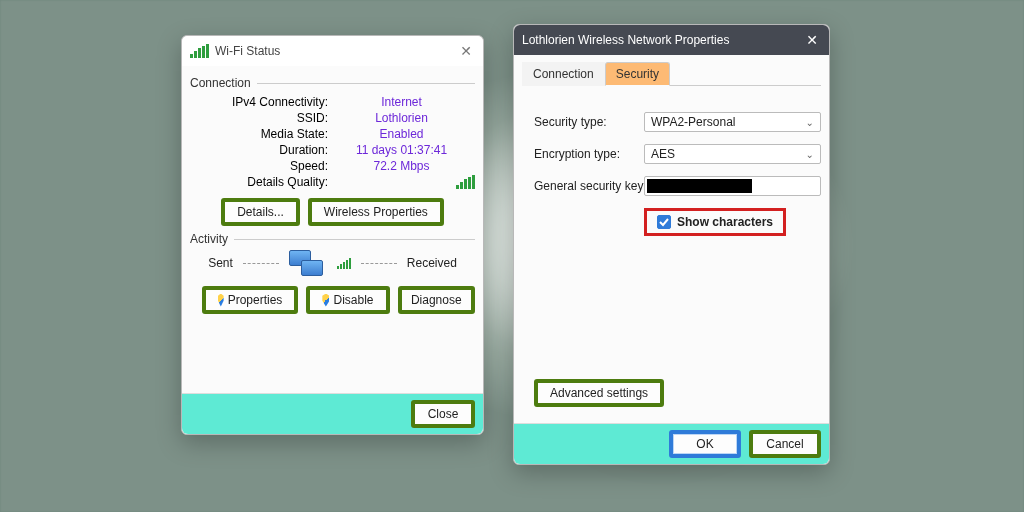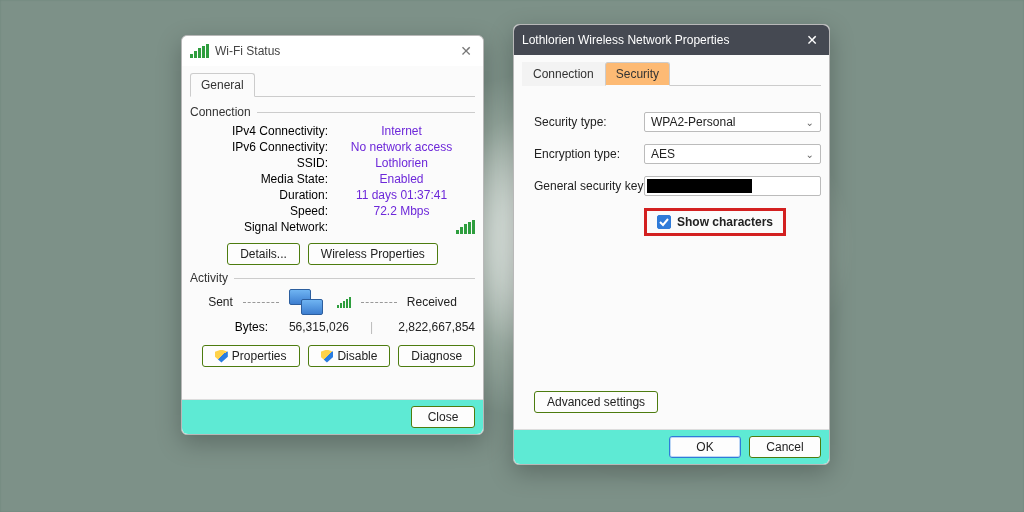--- a/index.html
+++ b/index.html
@@ -67,21 +67,21 @@
   }
   .tab.single { border-color:#ccc; background:#fbfbfb; border-bottom:1px solid #fbfbfb; border-radius:3px 3px 0 0;}
   .group-label { display:flex; align-items:center; gap:6px; color:#333; margin:6px 0 4px 0; font-size:12px;}
   .group-label .line { flex:1; height:1px; background:#ccc; }
   .row { display:flex; padding:1px 0 1px 18px; font-size:12px; }
   .row .k { flex:0 0 120px; color:#000000;text-align:right; }
   .row .v { flex:1; text-align:center; color:#6d28d9; }
   .btn {
     display:inline-flex; align-items:center; justify-content:center;
     padding: 3px 12px; font-size:12px; background:#fdfdfd;
-    border:1px solid #4d7c0f; border-radius:3px; cursor:pointer;
+    border:4px solid #4d7c0f; border-radius:3px; cursor:pointer;
     min-width:64px;
   }
   .btn.default { border-color:#2f7bd9; box-shadow:0 0 0 1px #bcd6f5 inset; }
   .btnrow { display:flex; gap:8px; justify-content:center; margin:6px 0; }
   .shield { width:13px;height:13px; margin-right:4px; display:inline-block; position:relative;}
   .shield::before{
     content:""; position:absolute; inset:0;
     background:
       linear-gradient(135deg,#ffd24a 0 50%, #2a7de1 50% 100%);
     clip-path: polygon(50% 0,100% 18%,100% 55%,50% 100%,0 55%,0 18%);
@@ -149,54 +149,47 @@
         <span></span>
         <span></span>
         <span></span>
         <span></span>
       </span>
     <span style="margin-left:6px">Wi-Fi Status</span>
     <div class="close-x">✕</div>
   </div>
 
   <div class="body">
-    <div class="tabstrip">
-      <div class="tab single">General</div>
-    </div>
 
     <div class="group-label">
       <span>Connection</span>
         <span class="line"></span>
     </div>
     <div class="row">
         <span class="k">IPv4 Connectivity:</span>
         <span class="v">Internet</span>
       </div>
     <div class="row">
-        <span class="k">IPv6 Connectivity:</span>
-        <span class="v">No network access</span>
-      </div>
-    <div class="row">
         <span class="k">SSID:</span>
         <span class="v">Lothlorien</span>
       </div>
     <div class="row">
         <span class="k">Media State:</span>
         <span class="v">Enabled</span>
       </div>
     <div class="row">
         <span class="k">Duration:</span>
         <span class="v">11 days 01:37:41</span>
       </div>
     <div class="row">
         <span class="k">Speed:</span>
         <span class="v">72.2 Mbps</span>
       </div>
     <div class="row" style="align-items:center">
-      <span class="k">Signal Network:</span>
+      <span class="k">Details Quality:</span>
       <span class="v" style="display:flex;justify-content:flex-end">
         <span class="signal">
             <span></span>
             <span></span>
             <span></span>
             <span></span>
             <span></span>
           </span>
       </span>
     </div>
@@ -219,26 +212,20 @@
           <span></span>
           <span></span>
           <span></span>
           <span></span>
           <span></span>
         </span>
       <span class="dashline"></span>
       <span>Received</span>
     </div>
 
-    <div class="row" style="padding-left:18px;margin-top:4px">
-      <span class="k" style="flex:0 0 60px">Bytes:</span>
-      <span style="flex:1;text-align:center">56,315,026</span>
-      <span style="color:#bbb">|</span>
-      <span style="flex:1;text-align:right">2,822,667,854</span>
-    </div>
 
     <div class="btnrow" style="justify-content:flex-start;padding-left:12px;margin-top:10px">
       <div class="btn">
           <span class="shield"></span>
           <span>Properties</span>
         </div>
       <div class="btn">
           <span class="shield"></span>
           <span>Disable</span>
         </div>

